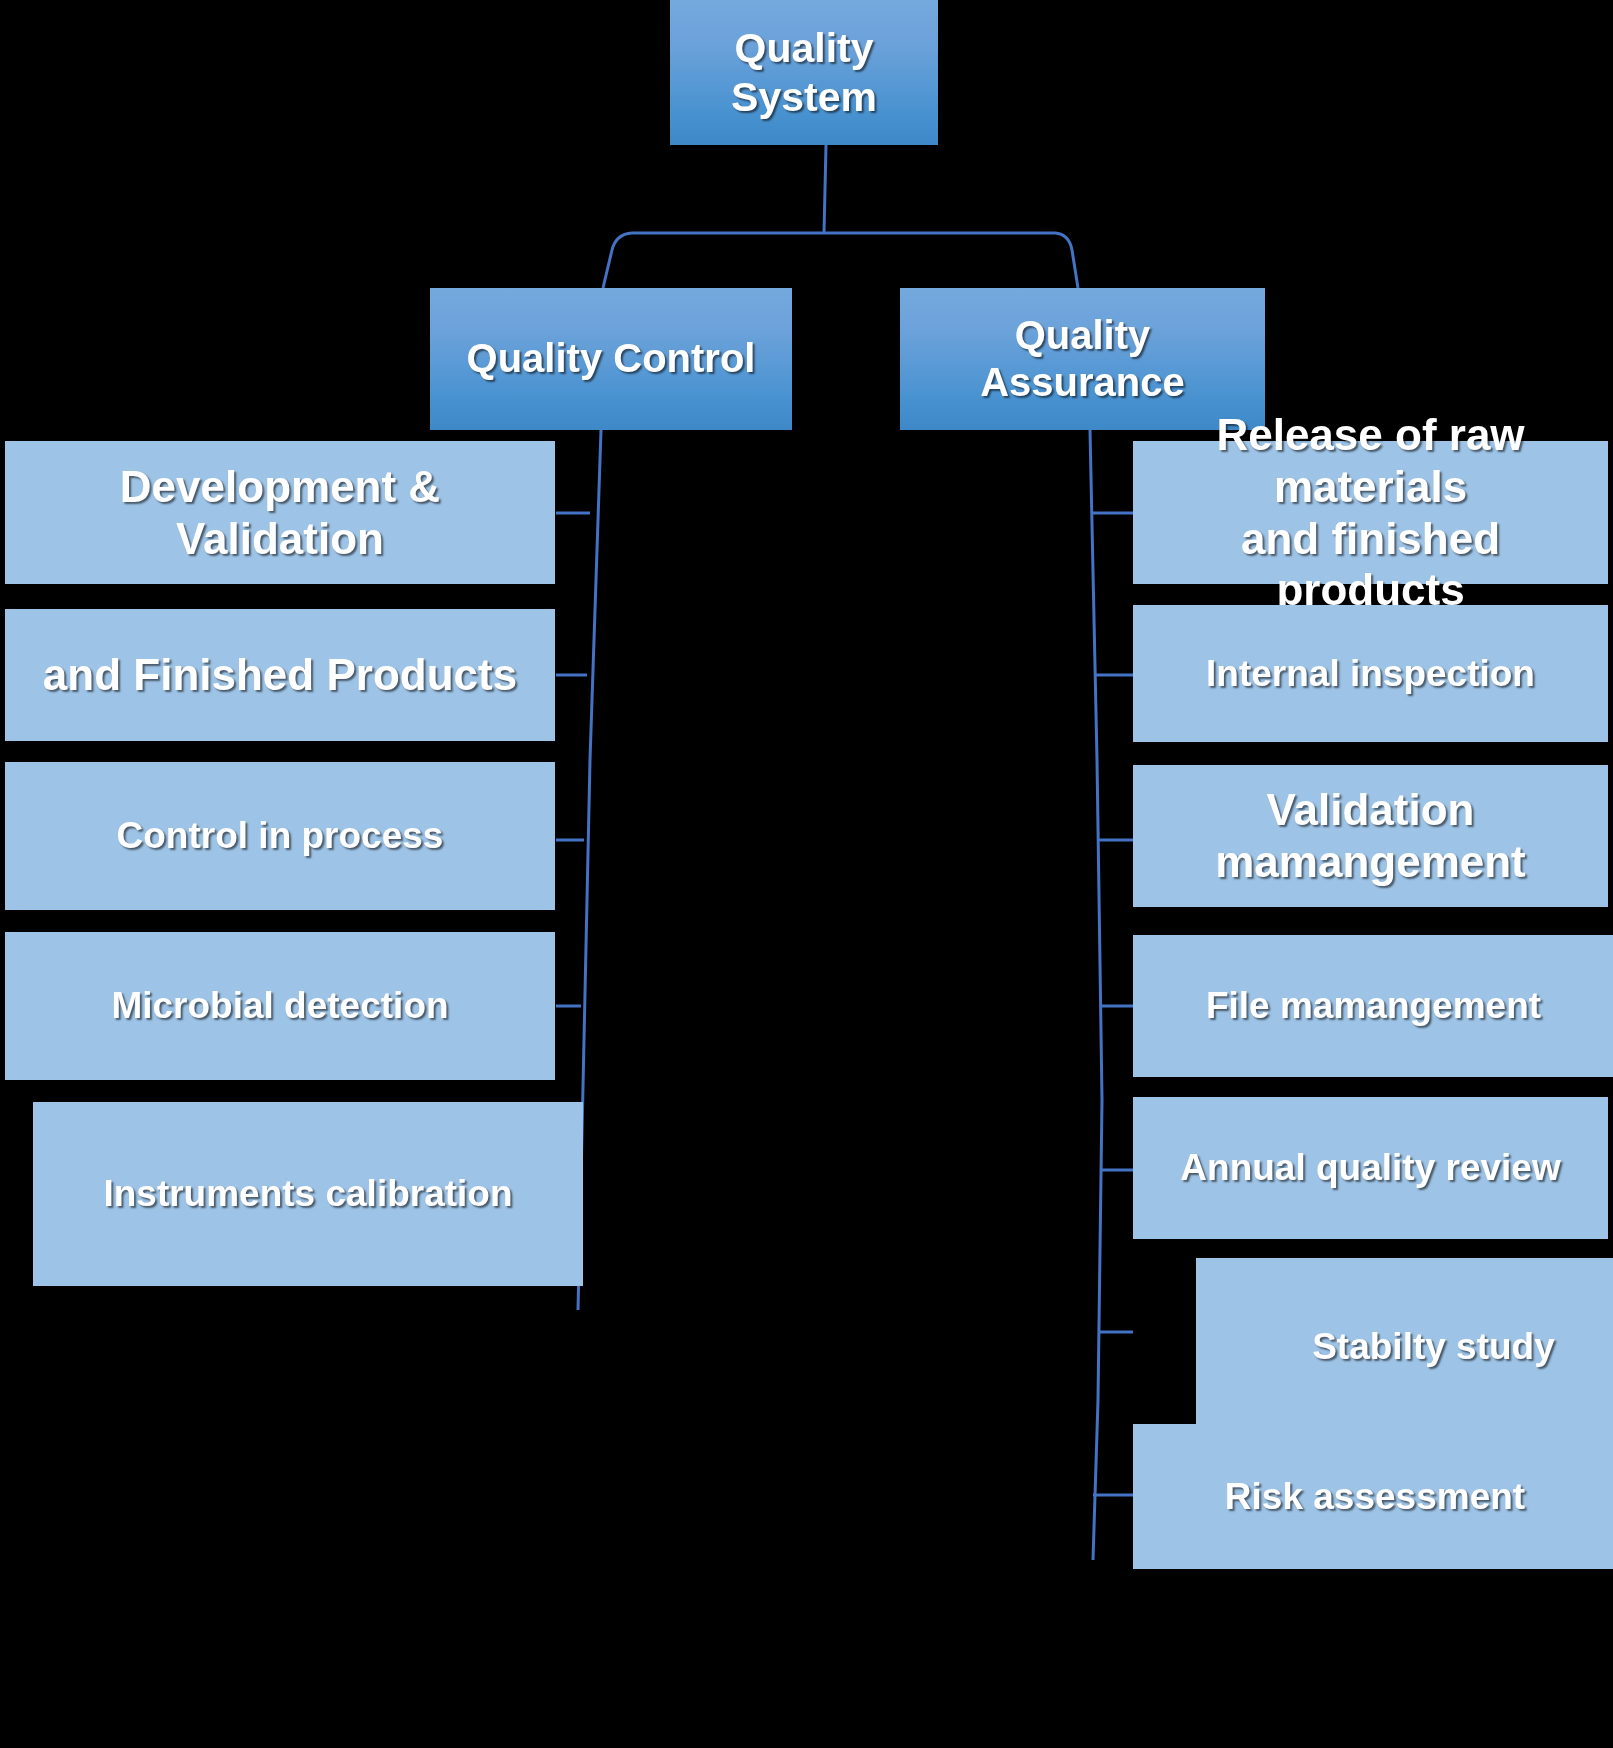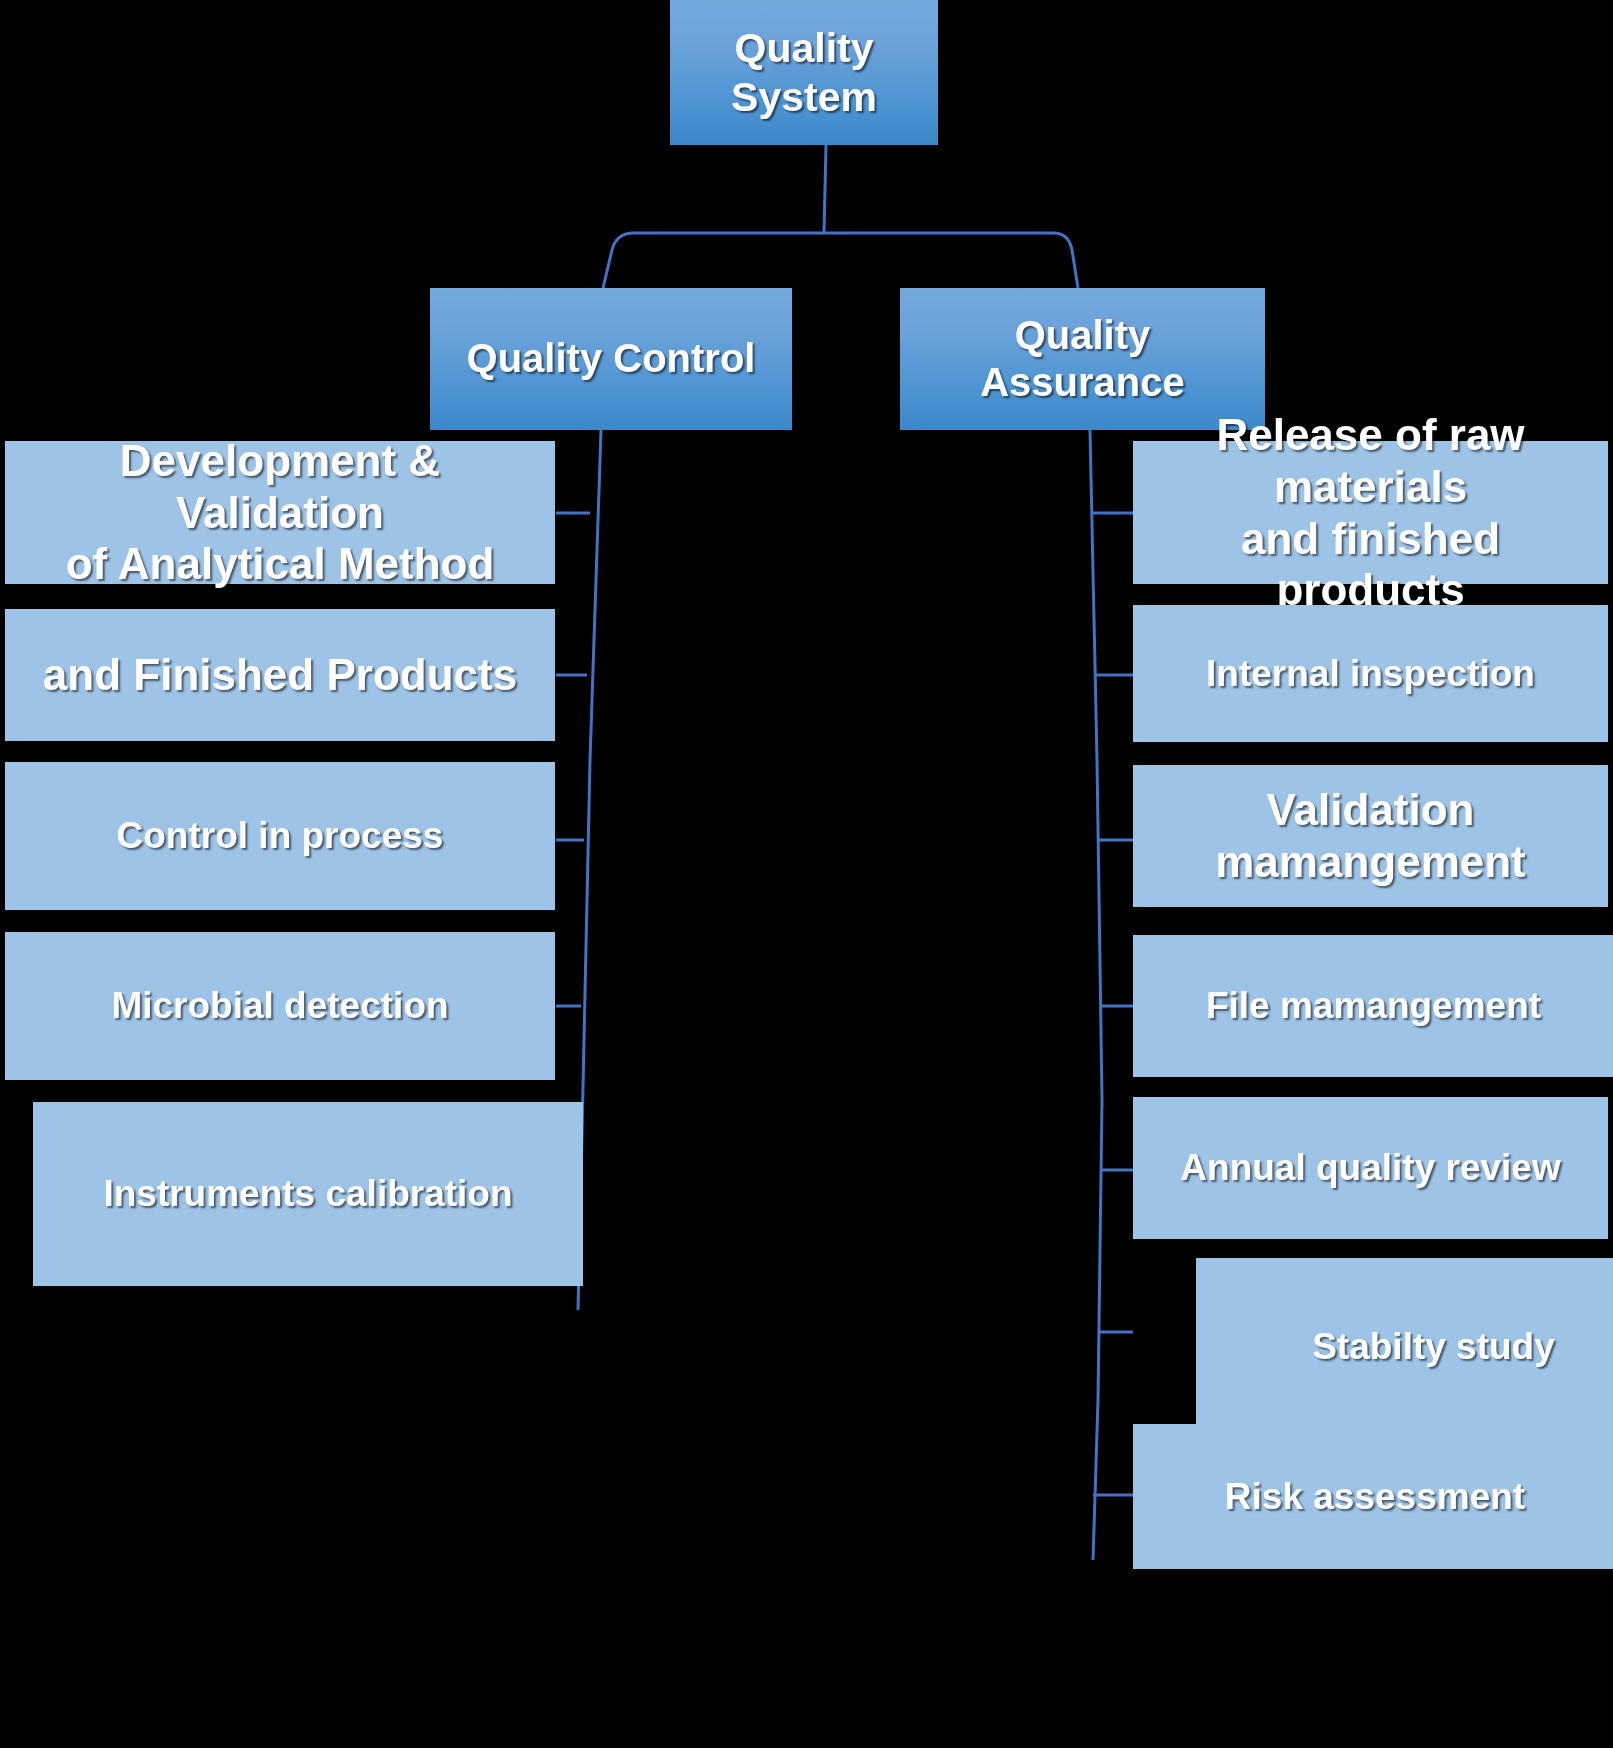--- a/index.html
+++ b/index.html
@@ -91,21 +91,20 @@
     <span>Quality Control</span>
   </div>
 
   <div class="node node-grad mid" style="left:900px; top:288px; width:365px; height:142px; flex-direction:column;">
     <span>Quality</span>
     <span>Assurance</span>
   </div>
 
   <div class="node node-flat leaf-wide" style="left:5px; top:441px; width:550px; height:143px; flex-direction:column;">
     <span>Development &amp; Validation</span>
-    <span>of Analytical Method</span>
   </div>
 
   <div class="node node-flat leaf-wide" style="left:5px; top:609px; width:550px; height:132px; flex-direction:column;">
     <span>and Finished Products</span>
   </div>
 
   <div class="node node-flat leaf" style="left:5px; top:762px; width:550px; height:148px;">
     <span>Control in process</span>
   </div>
 

